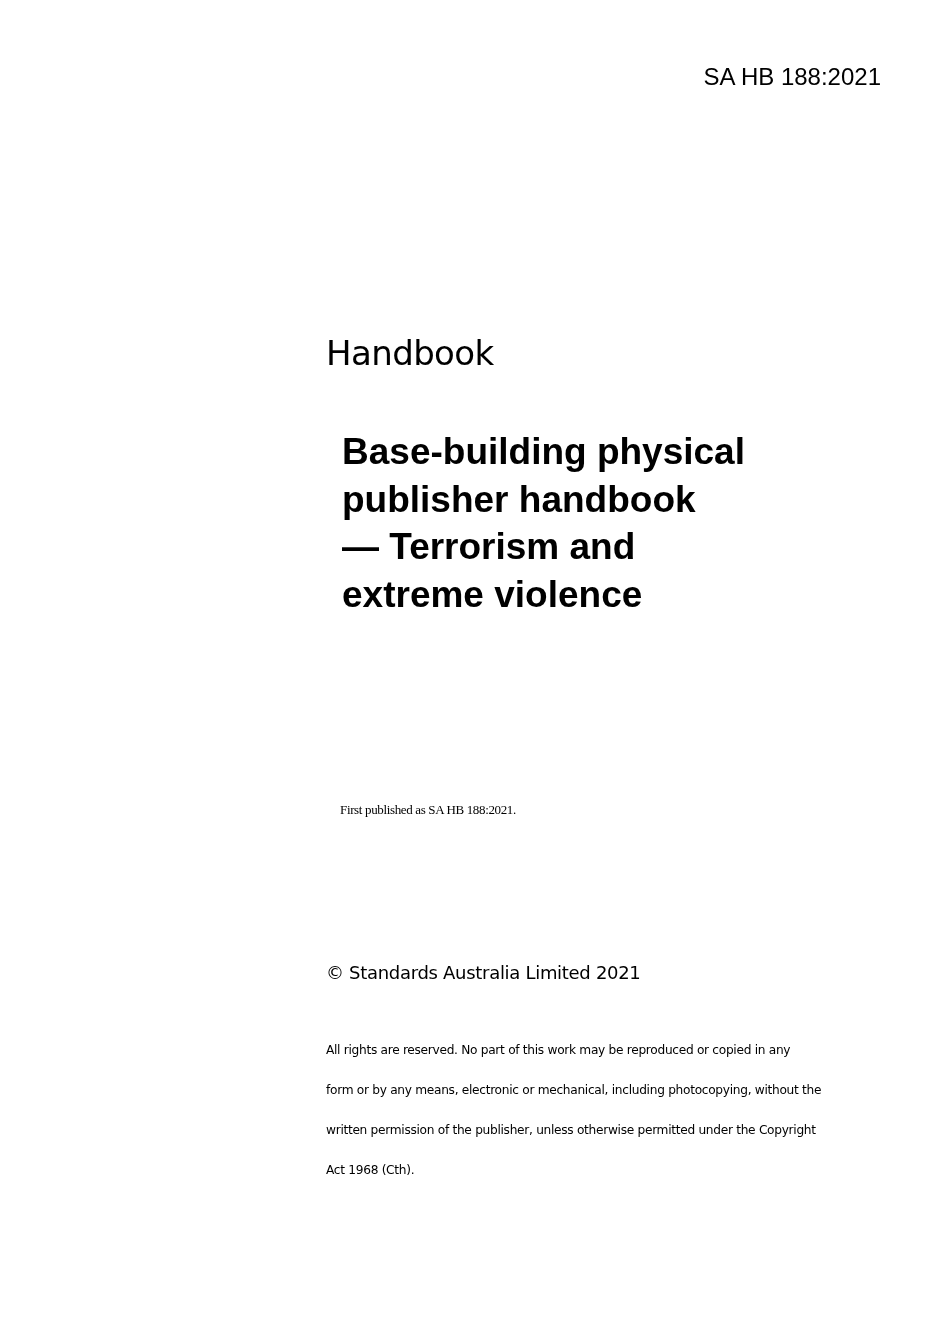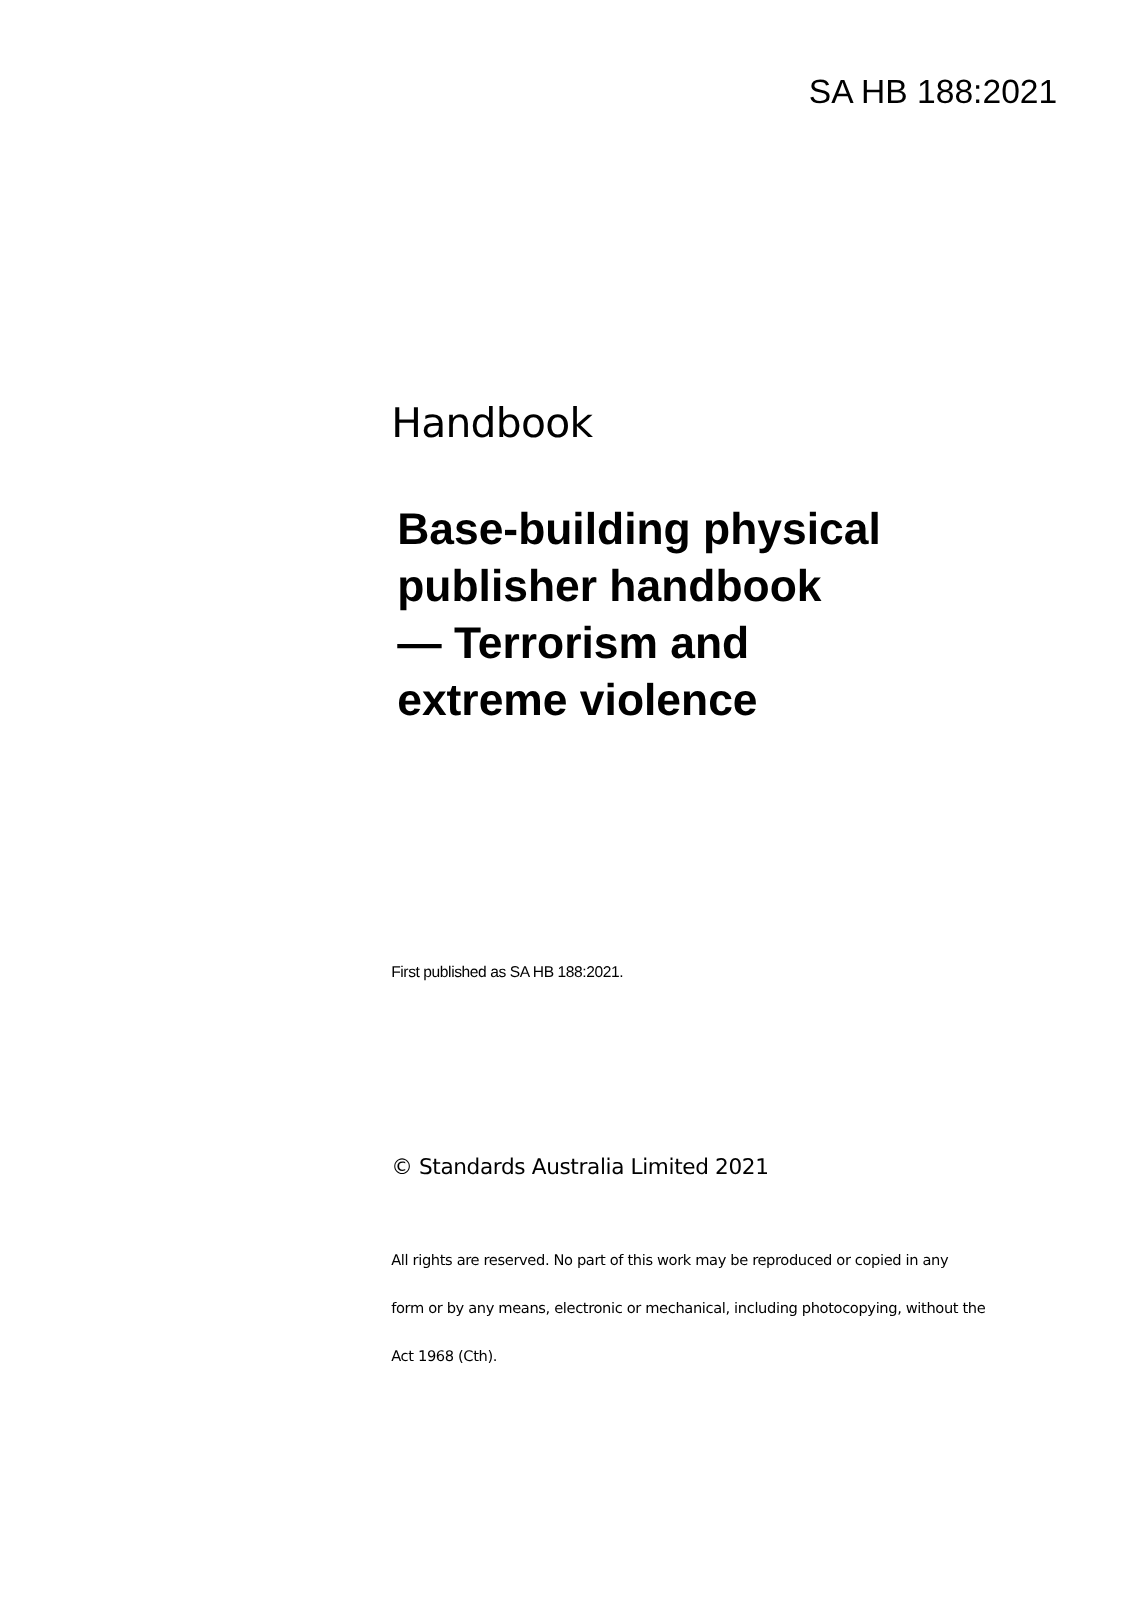--- a/index.html
+++ b/index.html
@@ -12,21 +12,21 @@
       height: 1344px;
       position: relative;
       overflow: hidden;
       color: #000000;
     }
     .doc-id {
       position: absolute;
       top: 62px;
       right: 69px;
       font-family: "Liberation Sans", sans-serif;
-      font-size: 28px;
+      font-size: 24px;
       line-height: 30px;
       white-space: nowrap;
     }
     .type-label {
       position: absolute;
       top: 336px;
       left: 326px;
       font-family: "DejaVu Sans", sans-serif;
       font-size: 34px;
       line-height: 34px;
@@ -35,28 +35,28 @@
     .title {
       position: absolute;
       top: 412px;
       left: 326px;
       width: 480px;
       font-family: "Liberation Sans", sans-serif;
       font-weight: bold;
       font-size: 37px;
       line-height: 47.5px;
       letter-spacing: 0px;
-      margin: 5px;
+      margin: 16px;
     }
     .title .line { display: block; white-space: nowrap; }
     .pub-note {
       position: absolute;
       top: 801px;
-      left: 326px;
-      font-family: Liberation Sans, sans-serif;
+      left: 340px;
+      font-family: Liberation Serif, serif;
       font-size: 13px;
       line-height: 18px;
       letter-spacing: -0.35px;
       white-space: nowrap;
     }
     .copyright {
       position: absolute;
       top: 965px;
       left: 326px;
       font-family: "DejaVu Sans", sans-serif;
@@ -91,14 +91,15 @@
   <span class="line">extreme violence</span>
 </h1>
 
 <div class="pub-note">First published as SA HB 188:2021.</div>
 
 <div class="copyright">© Standards Australia Limited 2021</div>
 
 <div class="rights">
   <span class="line">All rights are reserved. No part of this work may be reproduced or copied in any</span>
   <span class="line">form or by any means, electronic or mechanical, including photocopying, without the</span>
+  <span class="line">written permission of the publisher, unless otherwise permitted under the Copyright</span>
   <span class="line">Act 1968 (Cth).</span>
 </div>
 
 </body></html>

